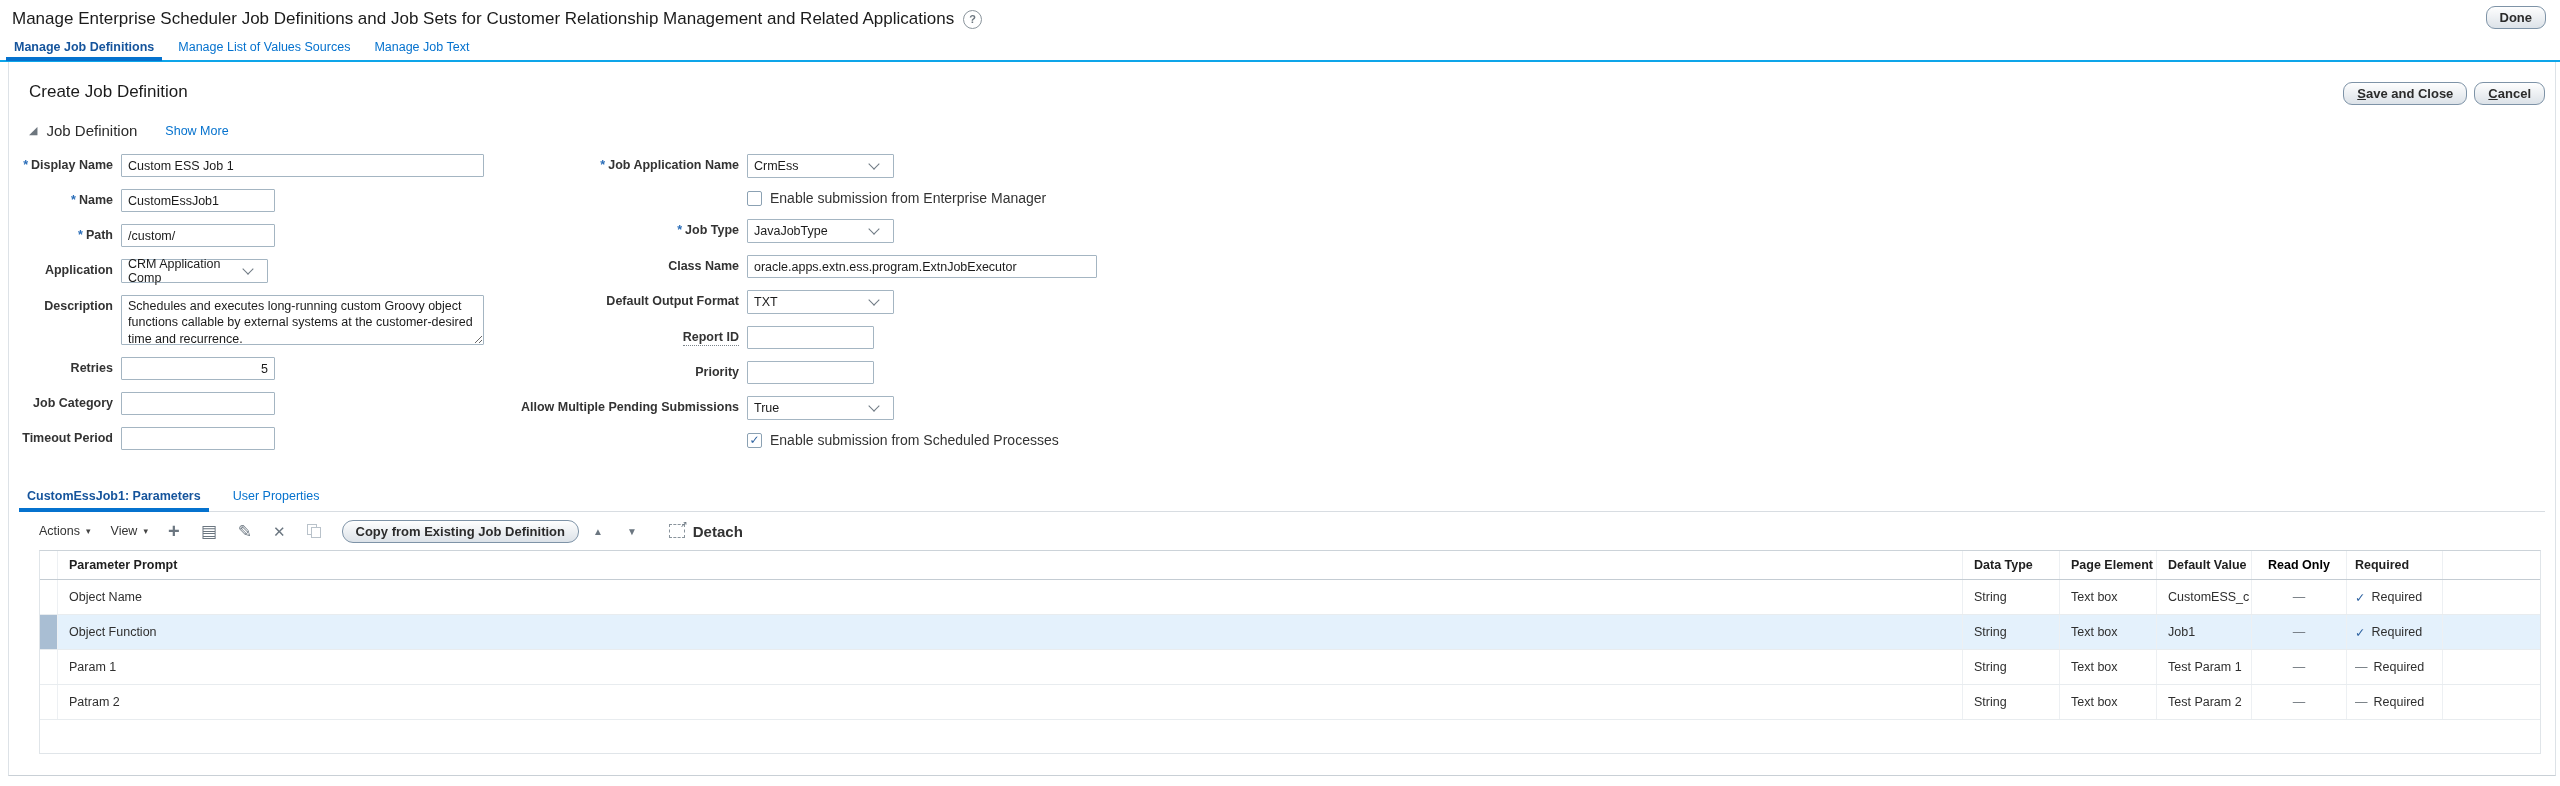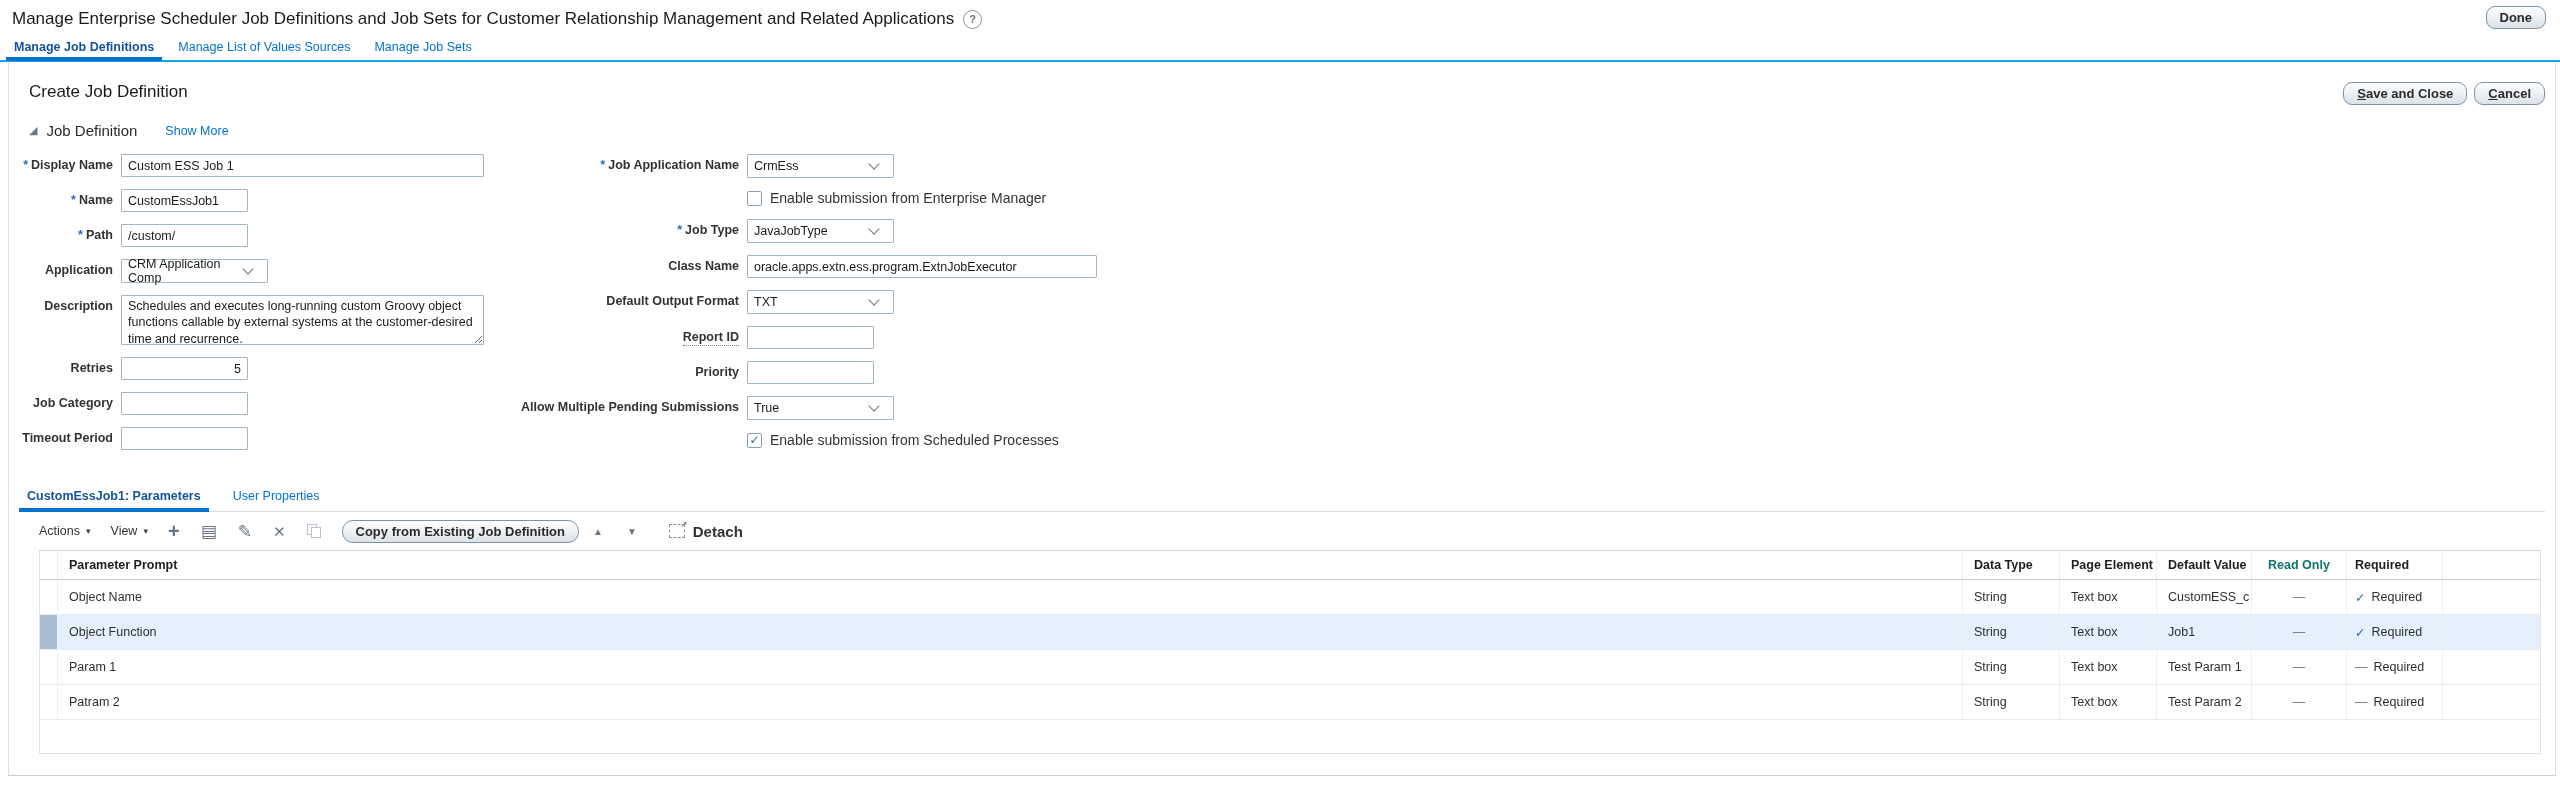--- a/index.html
+++ b/index.html
@@ -34,21 +34,21 @@
   .col-right{flex:0 0 auto;}
   .frow{display:flex;align-items:flex-start;margin-bottom:12px;}
   .flabel{font-weight:bold;font-size:12.5px;color:#333;text-align:right;padding-top:4px;white-space:nowrap;}
   .col-left .flabel{width:104px;flex:0 0 104px;text-align:right;}
   .col-right .flabel{width:252px;flex:0 0 252px;}
   .fctrl{margin-left:8px;}
   .asterisk{color:#2a6db8;font-weight:bold;margin-right:3px;}
   .dotted{border-bottom:1px dotted #7a828a;padding-bottom:1px;}
   input.txt,textarea.txt{border:1px solid #a4b5c2;background:#fff;font-family:inherit;font-size:12.5px;color:#1b1b1b;box-sizing:border-box;padding:0 6px;height:23px;border-radius:1px;}
   textarea.txt{height:50px;width:363px;padding:2px 6px;line-height:1.3;resize:both;}
-  .w-lg{width:363px;} .w-md{width:127px;} .w-sm{width:127px;} .ta-r{text-align:right;}
+  .w-lg{width:363px;} .w-md{width:154px;} .w-sm{width:127px;} .ta-r{text-align:right;}
   .select{box-sizing:border-box;width:147px;height:24px;border:1px solid #a4b5c2;background:#fff;display:flex;align-items:center;justify-content:space-between;padding:0 15px 0 6px;font-size:12.5px;color:#1b1b1b;cursor:pointer;border-radius:1px;}
   .chev{width:7px;height:7px;border-right:1.6px solid #6f7a84;border-bottom:1.6px solid #6f7a84;transform:rotate(45deg);margin-top:-4px;flex:0 0 auto;}
   .chkrow{display:flex;align-items:center;margin:0 0 13px 260px;}
   .cbx{width:15px;height:15px;border:1px solid #8ba1b3;border-radius:2px;background:#fff;display:flex;align-items:center;justify-content:center;font-size:12px;font-weight:bold;color:#2d62a0;box-sizing:border-box;cursor:pointer;}
   .cbx .mark{line-height:1;}
   .cbx-label{font-size:14px;color:#333;margin-left:8px;}
   
   .subtabs{display:flex;gap:16px;margin:25px 10px 0 10px;border-bottom:1px solid #d8dde2;}
   .subtab{font-size:12.5px;color:#0572ce;padding:2px 8px 8px 8px;position:relative;cursor:pointer;white-space:nowrap;}
   .subtab.active{color:#15549c;font-weight:bold;}
@@ -99,21 +99,21 @@
   <span class="page-title">
     <span>Manage Enterprise Scheduler Job Definitions and Job Sets for Customer Relationship Management and Related Applications</span>
     <span class="help-icon">?</span>
   </span>
   <button class="btn done-btn">Done</button>
 </div>
 
 <div class="main-tabs">
   <div class="tab active">Manage Job Definitions</div>
   <div class="tab">Manage List of Values Sources</div>
-  <div class="tab">Manage Job Sets</div>
+  <div class="tab">Manage Job Text</div>
 </div>
 
 <div class="content">
 
   <div class="region-header">
     <div class="region-title">Create Job Definition</div>
     <div class="region-btns">
       <button class="btn ak">Save and Close</button>
       <button class="btn ak">Cancel</button>
     </div>
@@ -252,21 +252,21 @@
     </span>
   </div>
 
   <div class="tablewrap">
     <div class="thead">
       <div class="cell c-gutter"></div>
       <div class="cell c-prompt">Parameter Prompt</div>
       <div class="cell c-dt">Data Type</div>
       <div class="cell c-pe">Page Element</div>
       <div class="cell c-dv">Default Value</div>
-      <div class="cell c-ro" style="color:#0f766e">Read Only</div>
+      <div class="cell c-ro" style="color:#000000">Read Only</div>
       <div class="cell c-req">Required</div>
       <div class="c-fill"></div>
     </div>
 
     <div class="trow">
       <div class="cell c-gutter"></div>
       <div class="cell c-prompt">Object Name</div>
       <div class="cell c-dt">String</div>
       <div class="cell c-pe">Text box</div>
       <div class="cell c-dv">CustomESS_c</div>

